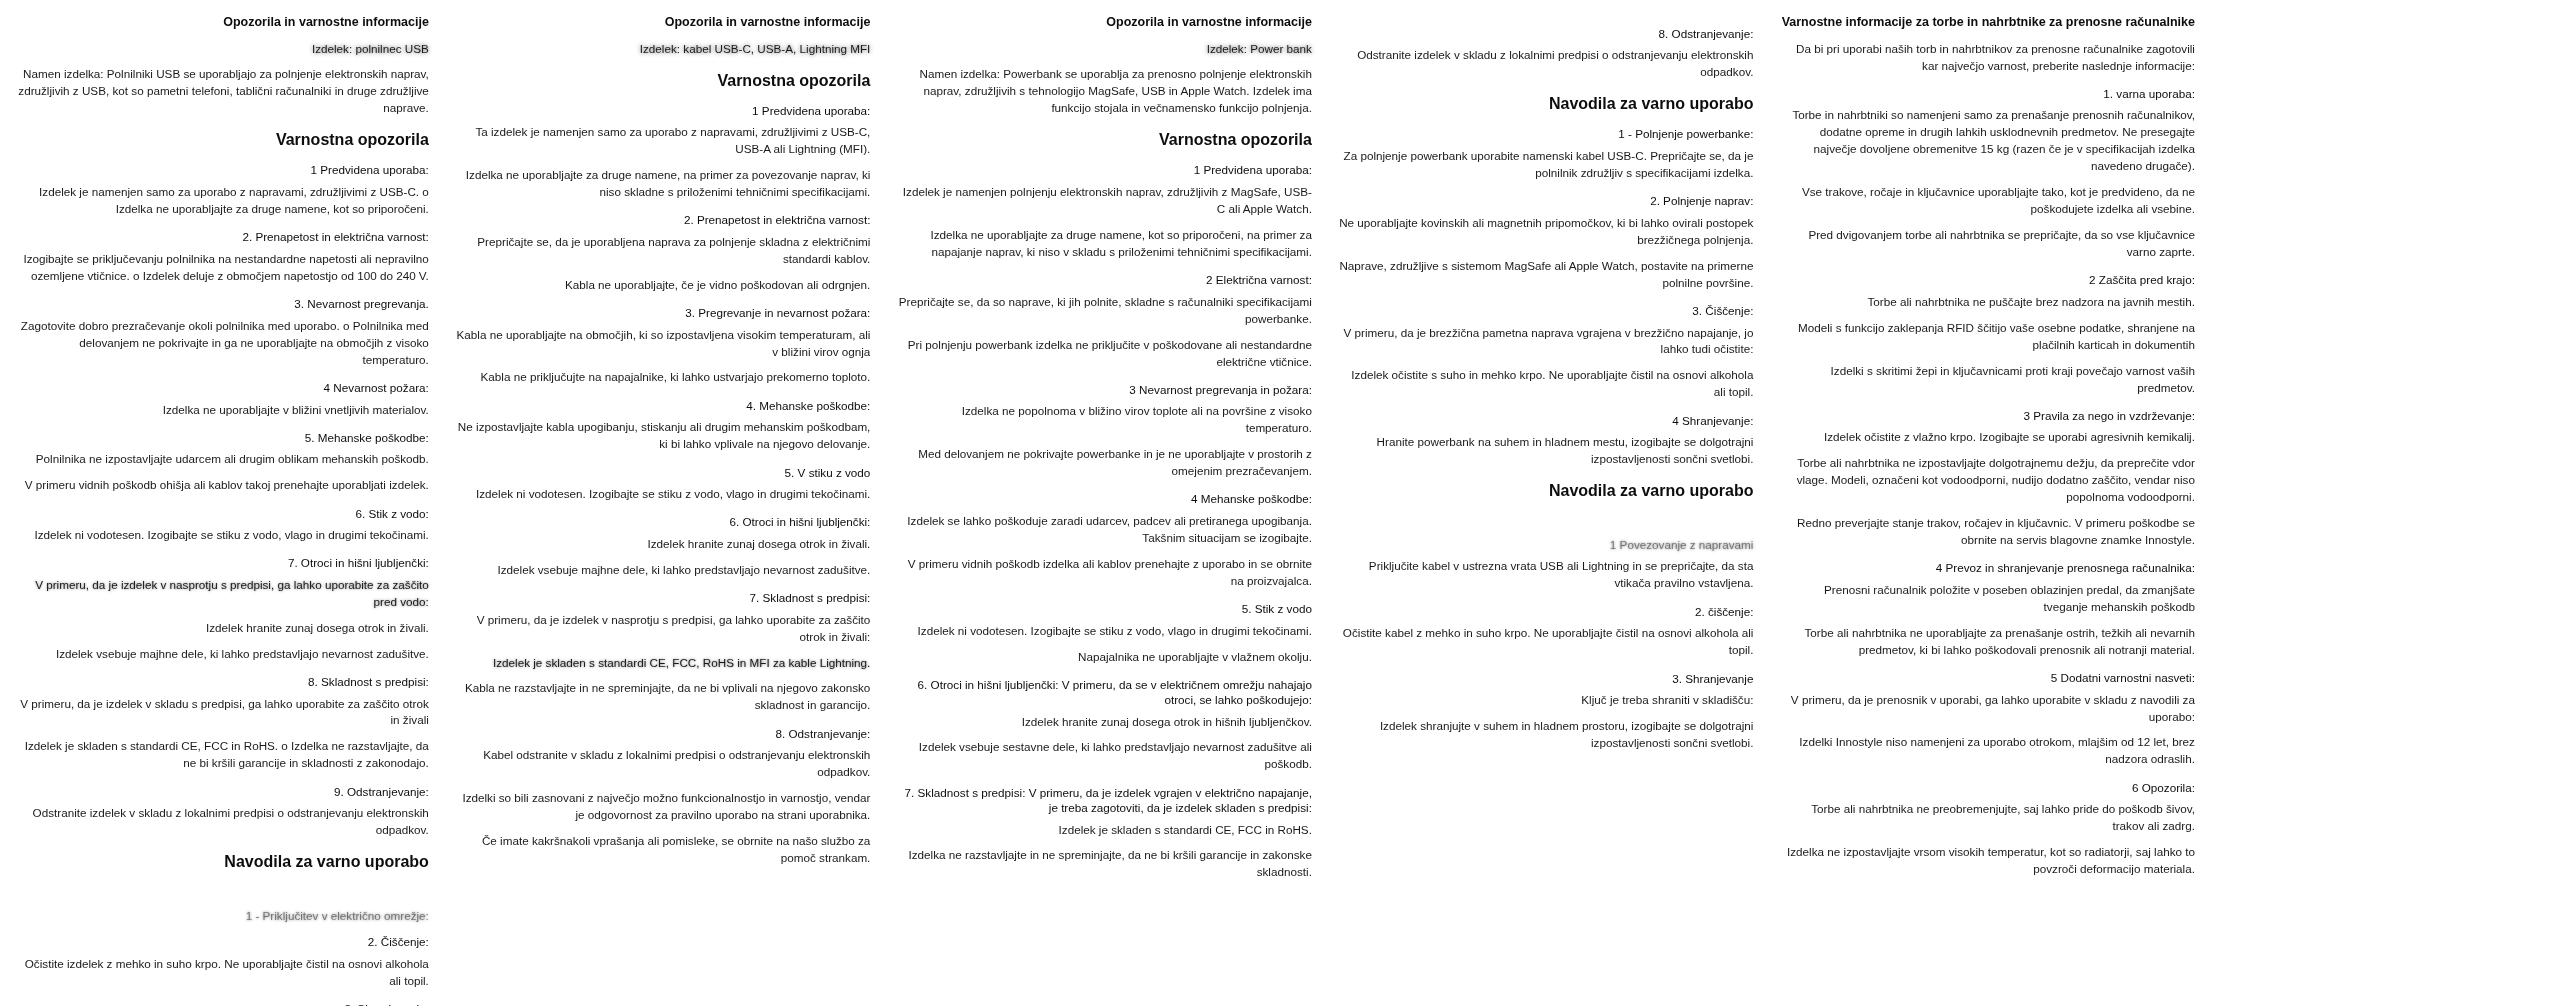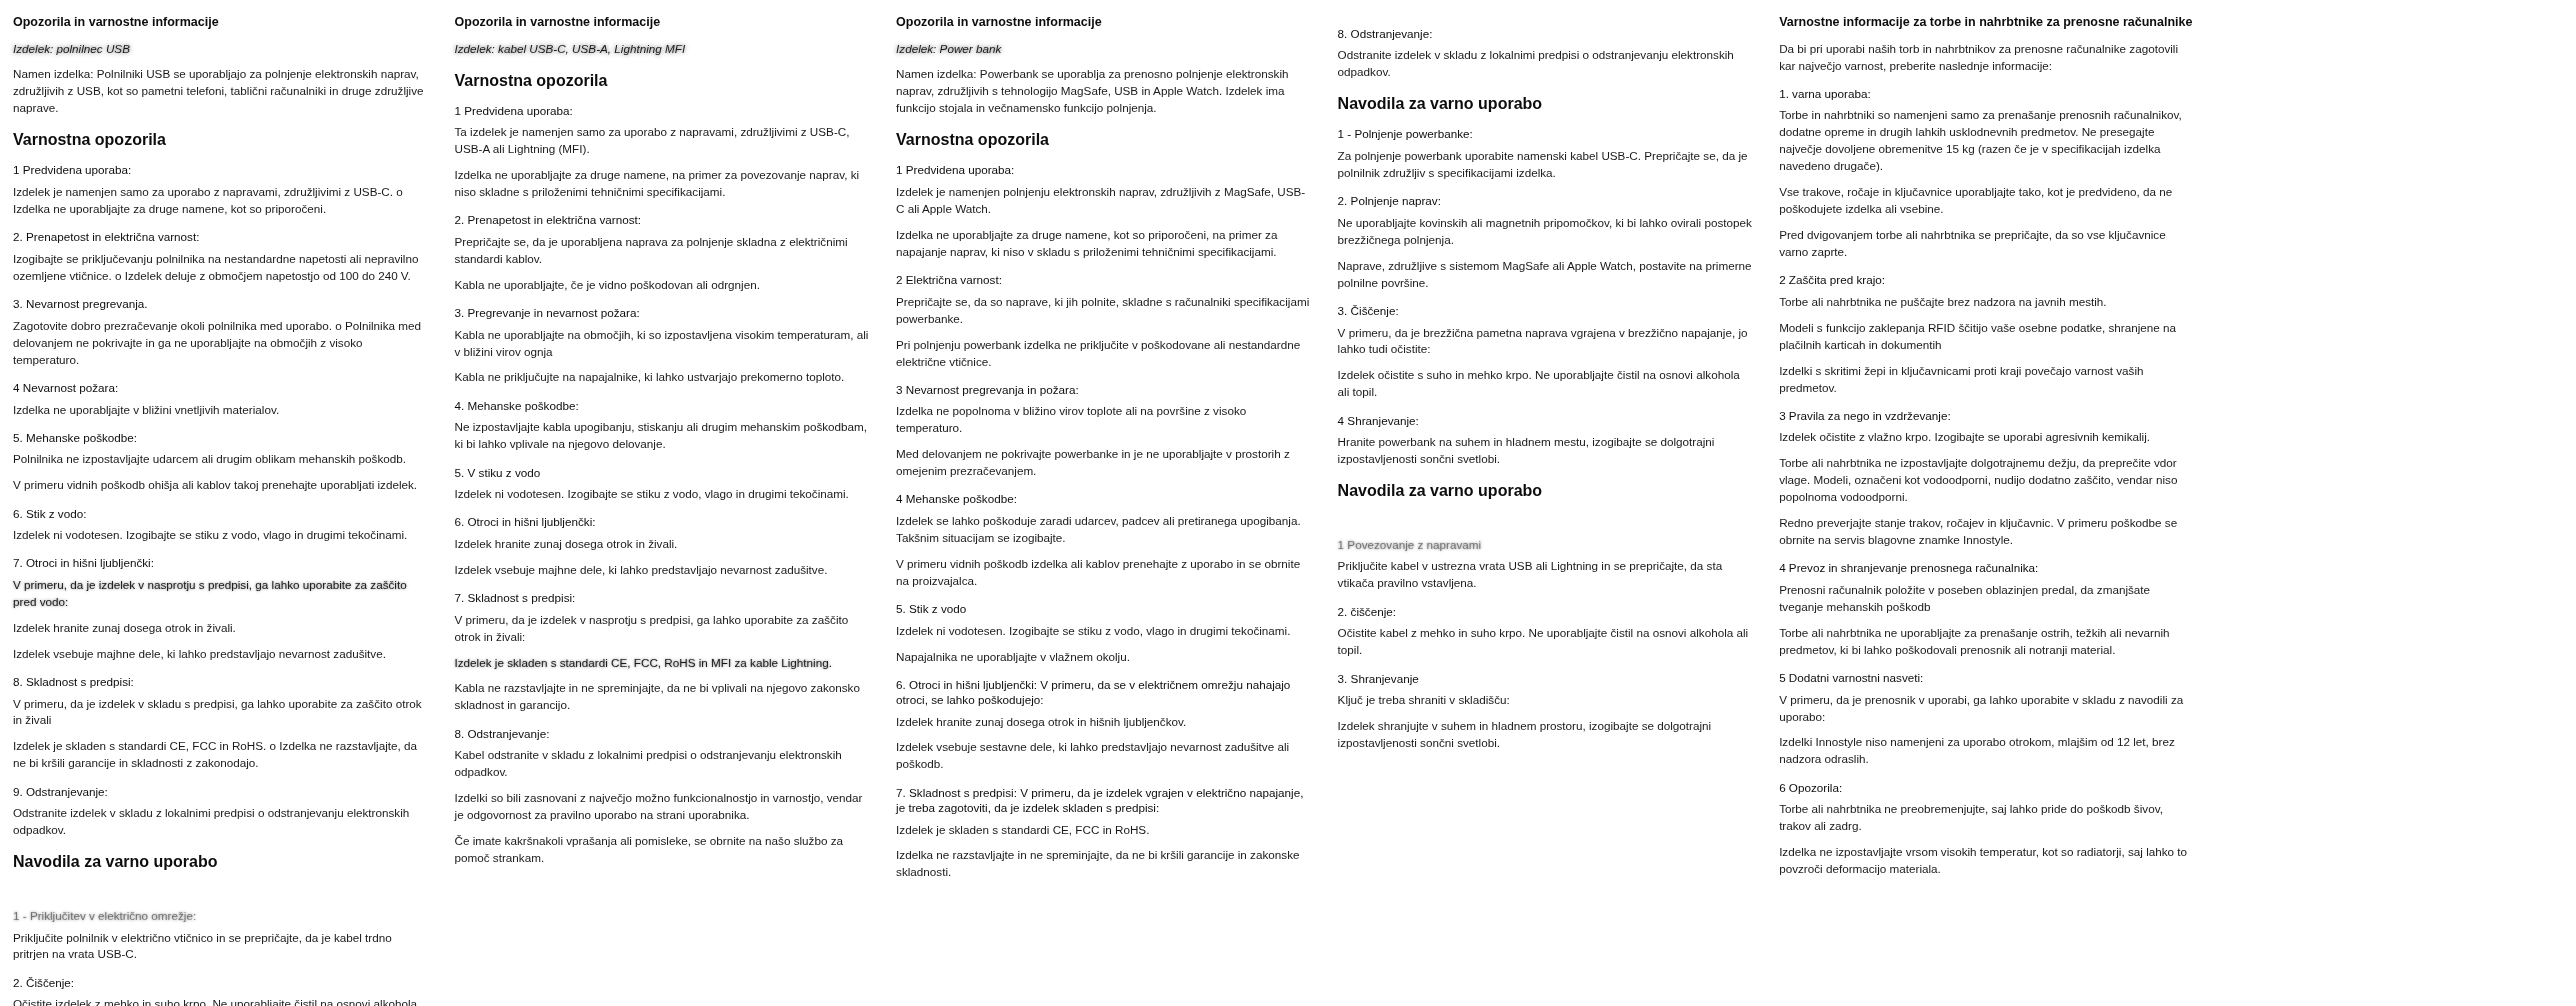--- a/index.html
+++ b/index.html
@@ -15,20 +15,21 @@
     overflow: hidden;
   }
   .page {
     display: flex;
     flex-direction: row;
     width: 2216px;
     height: 1006px;
     box-sizing: border-box;
     padding: 14.5px 13px 8px 13px;
     gap: 17.7px;
+    text-align: right;
   }
   .col {
     flex: 1 1 0;
     min-width: 0;
     padding-right: 8px;
     box-sizing: border-box;
   }
   .col-inner {
     width: 100%;
   }
@@ -55,21 +56,20 @@
   }
   p.t {
     font-size: 11.7px;
     line-height: 1.45;
     margin: 0 0 8.9px 0;
     color: #1a1a1a;
   }
   .blurred {
     color: transparent;
     text-shadow: 0 0 4px rgba(30,30,30,0.72);
-    font-style: italic;
   }
   .blurred-soft {
     color: rgba(40,40,40,0.55);
     text-shadow: 0 0 2.8px rgba(40,40,40,0.6);
     margin-top: 35px;
   }
 </style>
 </head>
 <body>
 
@@ -99,21 +99,20 @@
           <p class="t blurred-soft">V primeru, da je izdelek v nasprotju s predpisi, ga lahko uporabite za zaščito pred vodo:</p>
           <p class="t">Izdelek hranite zunaj dosega otrok in živali.</p>
           <p class="t">Izdelek vsebuje majhne dele, ki lahko predstavljajo nevarnost zadušitve.</p>
           <div class="h-num">8. Skladnost s predpisi:</div>
           <p class="t">V primeru, da je izdelek v skladu s predpisi, ga lahko uporabite za zaščito otrok in živali</p>
           <p class="t">Izdelek je skladen s standardi CE, FCC in RoHS. o Izdelka ne razstavljajte, da ne bi kršili garancije in skladnosti z zakonodajo.</p>
           <div class="h-num">9. Odstranjevanje:</div>
           <p class="t">Odstranite izdelek v skladu z lokalnimi predpisi o odstranjevanju elektronskih odpadkov.</p>
           <div class="h-sub">Navodila za varno uporabo</div>
           <div class="h-num blurred-soft">1 - Priključitev v električno omrežje:</div>
-          <p class="t">Priključite polnilnik v električno vtičnico in se prepričajte, da je kabel trdno pritrjen na vrata USB-C.</p>
           <div class="h-num">2. Čiščenje:</div>
           <p class="t">Očistite izdelek z mehko in suho krpo. Ne uporabljajte čistil na osnovi alkohola ali topil.</p>
           <div class="h-num">3. Shranjevanje:</div>
           <p class="t">Zaščito napravo lahko shranite v skladišče, če je to potrebno</p>
           <p class="t">Izdelek shranjujte v suhem in hladnem prostoru, izogibajte se dolgotrajni izpostavljenosti sončni svetlobi.</p>
         </div>
     </div>
   </div>
 
   <div class="col">

